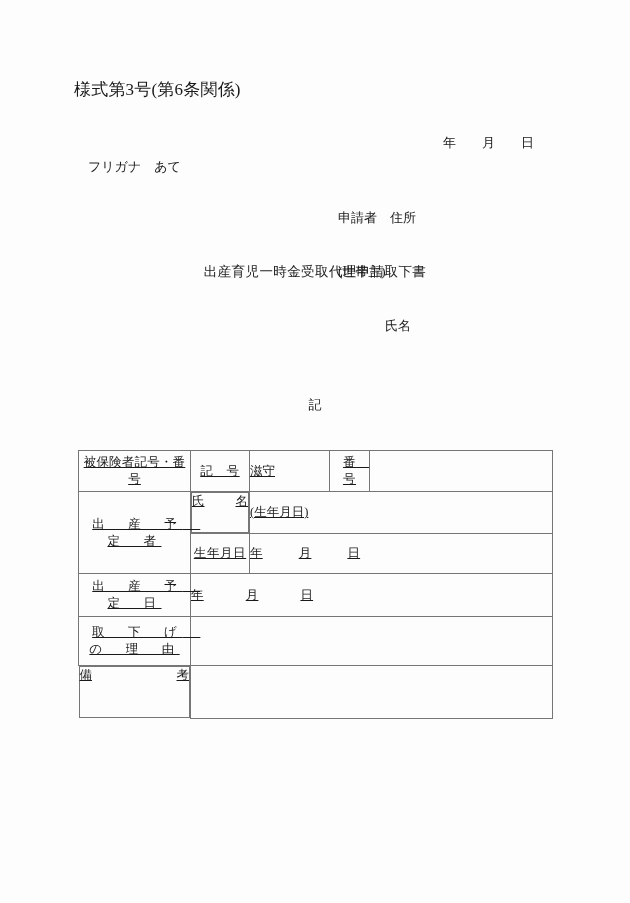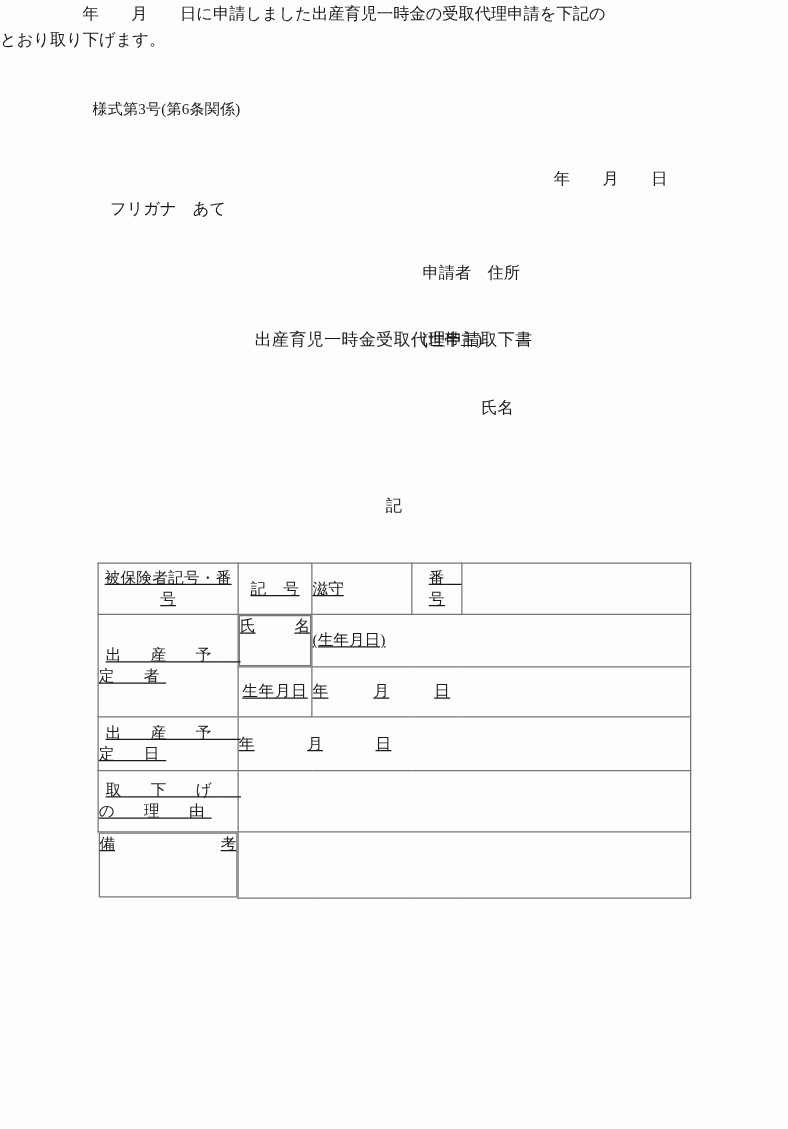--- a/index.html
+++ b/index.html
@@ -26,21 +26,21 @@
   .t {
     position: absolute;
     white-space: pre;
     line-height: 1.35;
   }
 
   
   #form-code {
     left: 74px;
     top: 79px;
-    font-size: 12px;
+    font-size: 17px;
     letter-spacing: 0.2px;
   }
 
   #date-line {
     left: 430px;
     top: 116px;
     font-size: 13px;
   }
   #date-line .gap { display: inline-block; width: 26px; }
 
@@ -113,21 +113,21 @@
     background: #fdfdfd;
   }
 
   .lbl-wide {
     text-align: center;
     letter-spacing: 0.2px;
     padding: 0 4px;
   }
   .lbl-spread {
     
-    text-align: left;
+    text-align: center;
     letter-spacing: 5.5px;
     text-indent: 5.5px;
     padding: 0 4px;
   }
   .lbl-sub {
     text-align: center;
     letter-spacing: 0.6px;
     padding: 0 6px;
   }
   .lbl-justify {
@@ -178,21 +178,20 @@
   <div class="t" id="addressee">フリガナ　あて</div>
 
   <div class="t" id="applicant-block">
     <span class="row">申請者　住所</span>
     <span class="row">(世帯主)</span>
     <span class="row"><span class="indent-name">氏名</span></span>
   </div>
 
   <div class="t" id="doc-title">出産育児一時金受取代理申請取下書</div>
 
-  <div id="body-paragraph"><span>年</span><span class="gap-s"></span><span>月</span><span class="gap-s"></span><span>日に申請しました出産育児一時金の受取代理申請を下記のとおり取り下げます。</span></div>
 
   <div class="t" id="ki-marker">記</div>
 
   <table id="form-table">
     <colgroup>
       <col style="width:112px">
       <col style="width:59px">
       <col style="width:80px">
       <col style="width:40px">
       <col style="width:183px">

